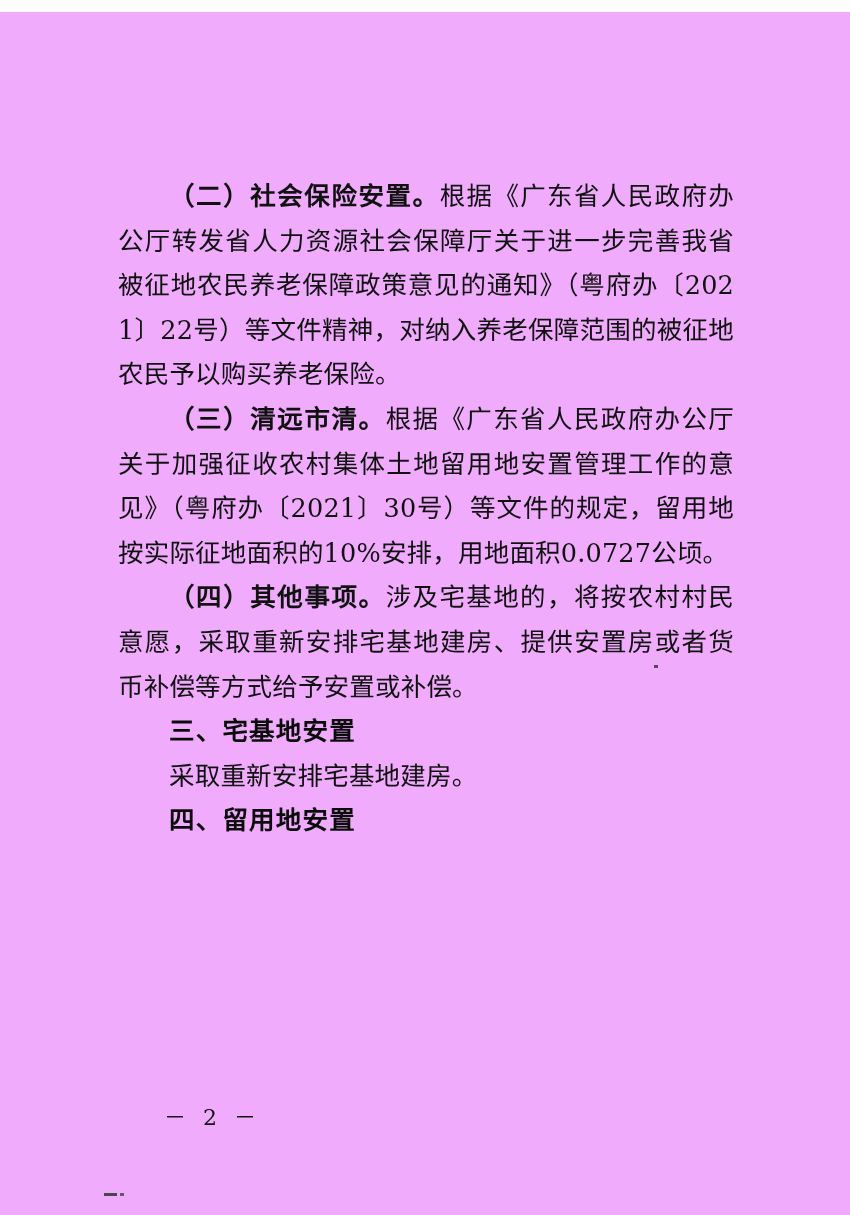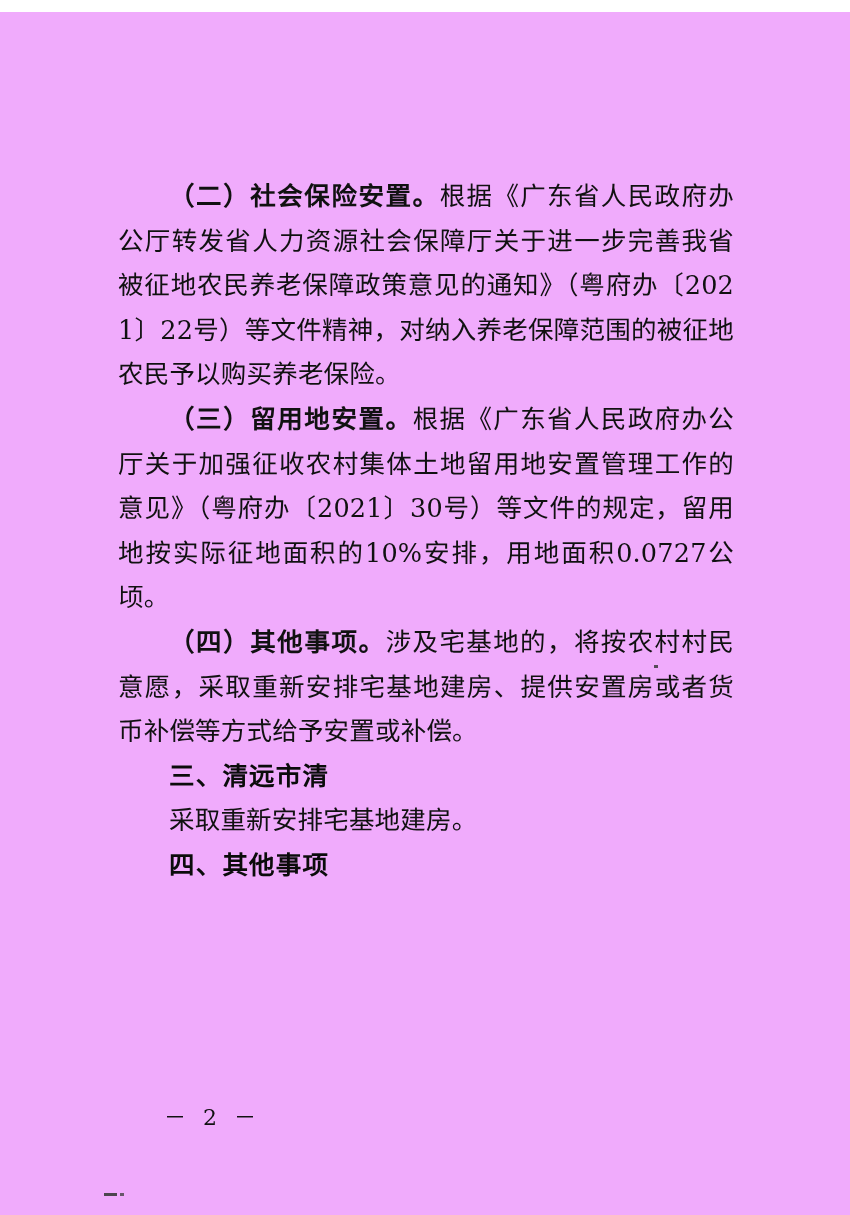--- a/index.html
+++ b/index.html
@@ -89,29 +89,29 @@
 </style>
 </head>
 <body>
 
 <div class="page">
 
   <div class="content">
 
     <p class="para"><span class="lead">（二）社会保险安置。</span><span>根据《广东省人民政府办公厅转发省人力资源社会保障厅关于进一步完善我省被征地农民养老保障政策意见的通知》（粤府办〔2021〕22号）等文件精神，对纳入养老保障范围的被征地农民予以购买养老保险。</span></p>
 
-    <p class="para"><span class="lead">（三）留用地安置。</span><span>根据《广东省人民政府办公厅关于加强征收农村集体土地留用地安置管理工作的意见》（粤府办〔2021〕30号）等文件的规定，留用地按实际征地面积的10%安排，用地面积0.0727公顷。</span></p>
+    <p class="para"><span class="lead">（三）清远市清。</span><span>根据《广东省人民政府办公厅关于加强征收农村集体土地留用地安置管理工作的意见》（粤府办〔2021〕30号）等文件的规定，留用地按实际征地面积的10%安排，用地面积0.0727公顷。</span></p>
 
     <p class="para"><span class="lead">（四）其他事项。</span><span>涉及宅基地的，将按农村村民意愿，采取重新安排宅基地建房、提供安置房或者货币补偿等方式给予安置或补偿。</span></p>
 
-    <p class="heading">三、清远市清</p>
+    <p class="heading">三、宅基地安置</p>
 
     <p class="para">采取重新安排宅基地建房。</p>
 
-    <p class="heading">四、其他事项</p>
+    <p class="heading">四、留用地安置</p>
 
 
   </div>
 
   <div class="page-number">－ 2 －</div>
 
   <span class="speck speck-a"></span>
   <span class="speck speck-b"></span>
   <span class="speck speck-c"></span>
   <span class="speck speck-d"></span>

